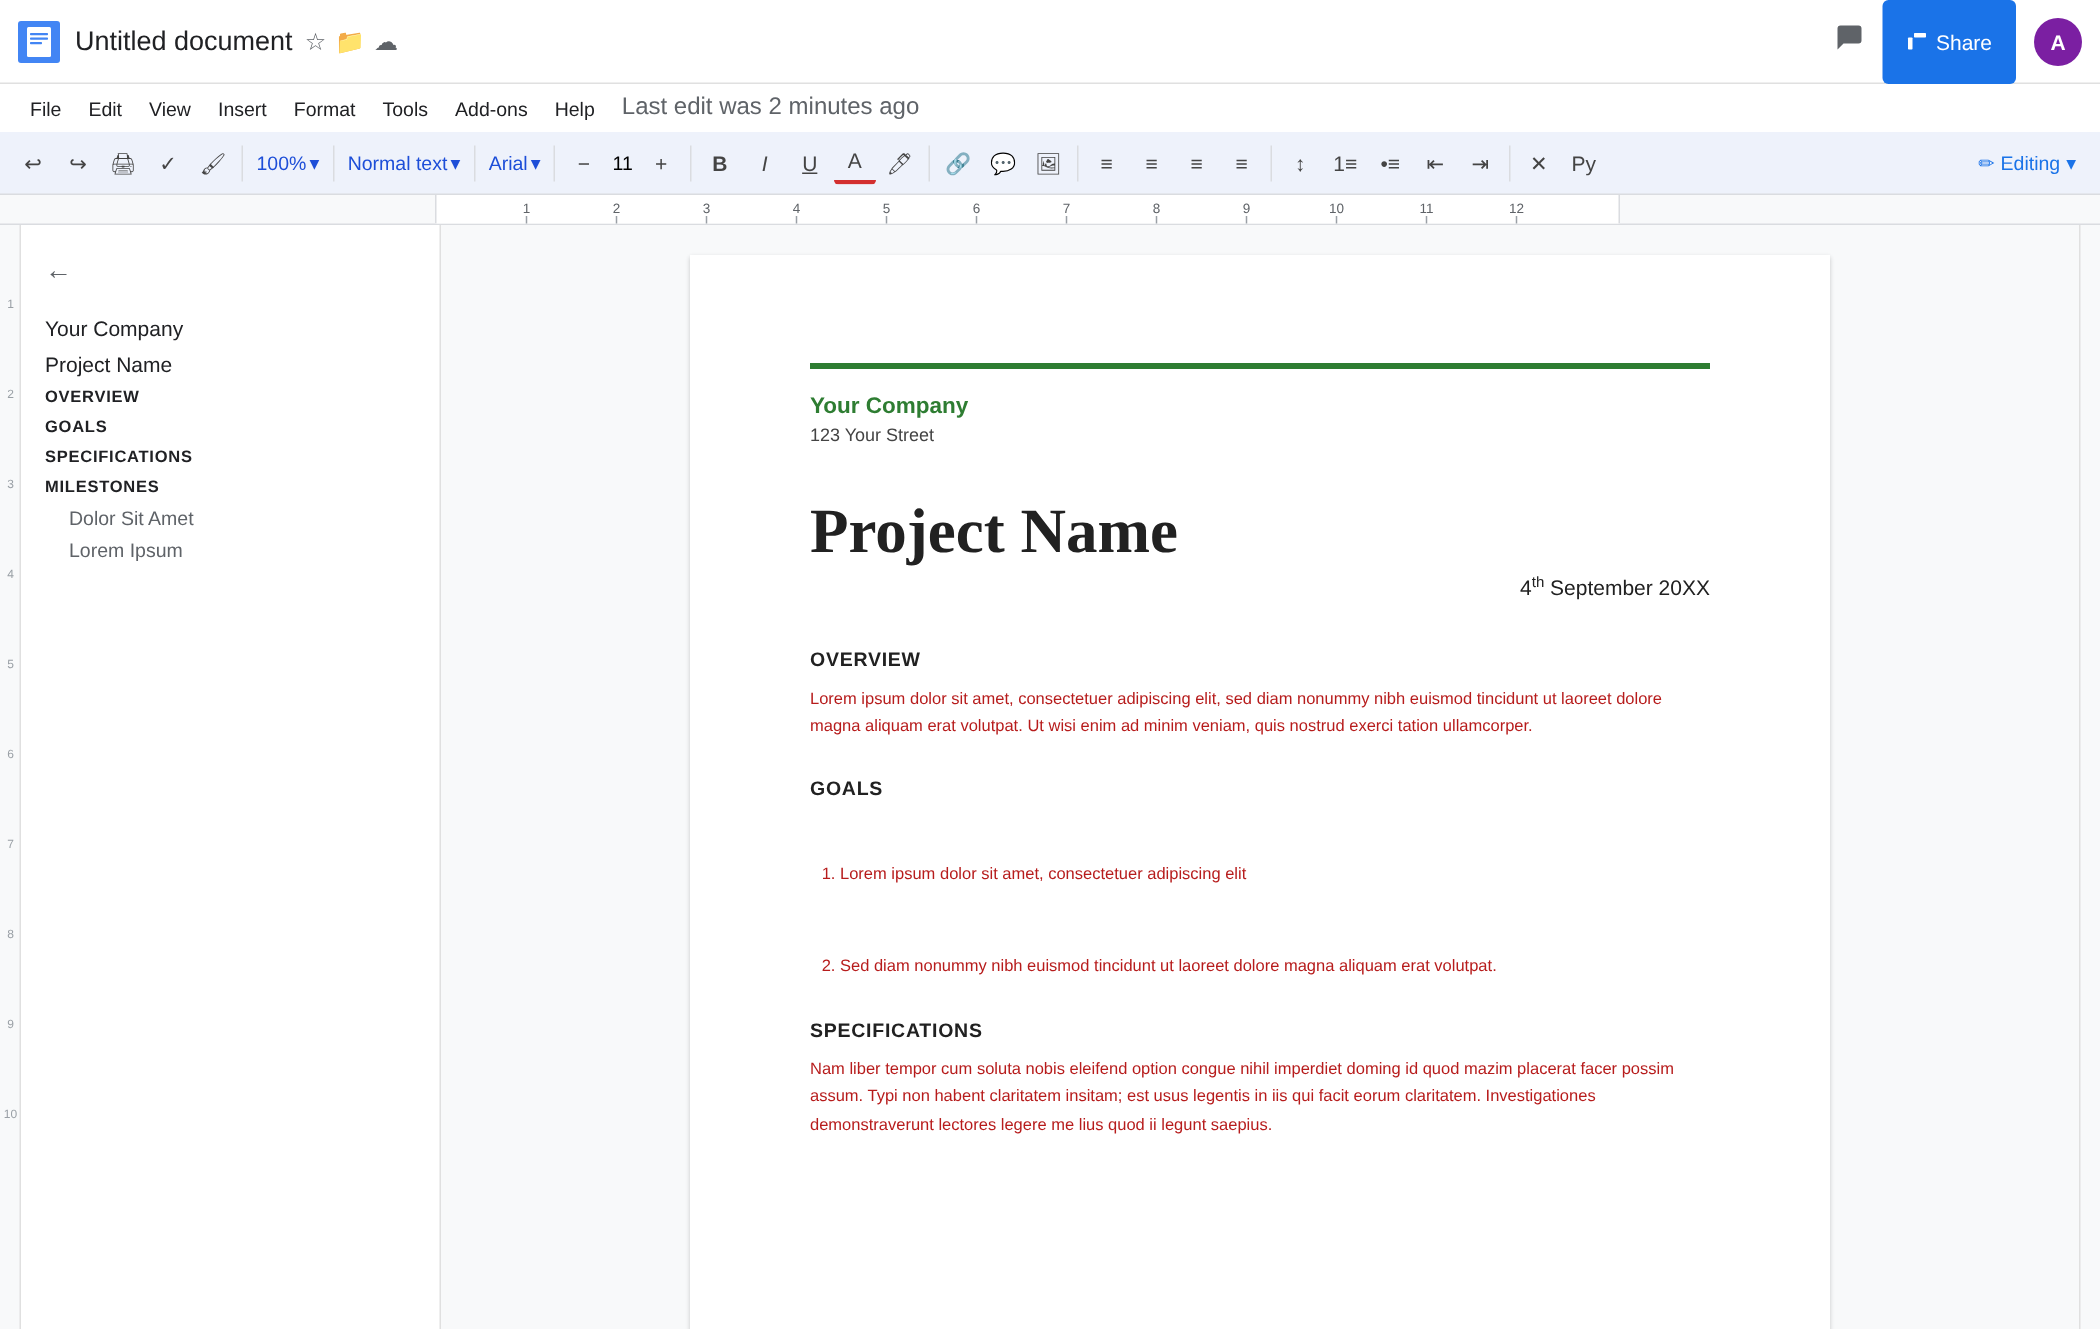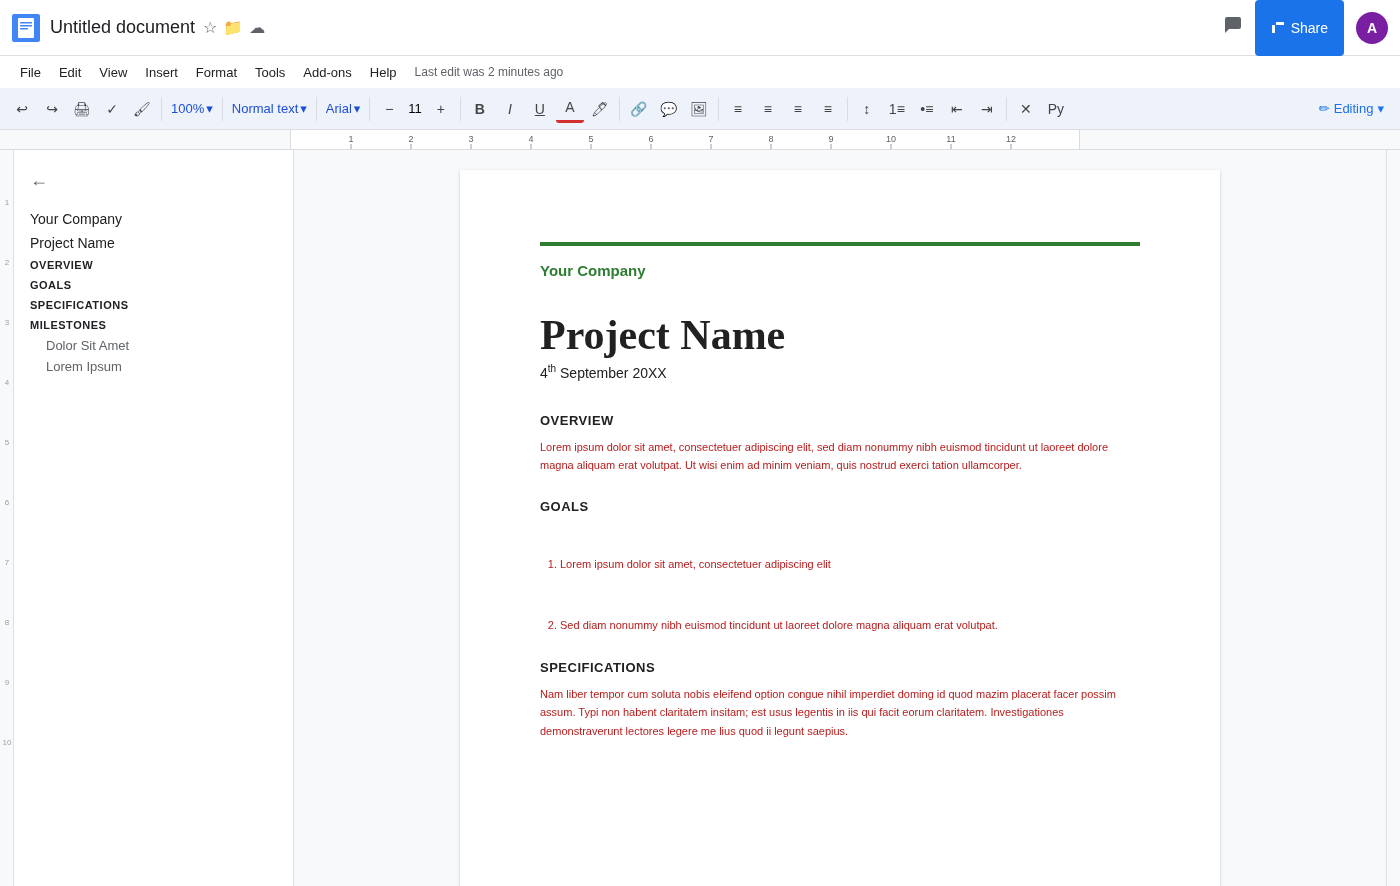--- a/index.html
+++ b/index.html
@@ -36,21 +36,21 @@
       align-items: center;
       background: white;
       padding: 0 12px;
       height: 32px;
       gap: 2px;
     }
     .menu-item {
       padding: 4px 8px; font-size: 13px; color: #202124; cursor: pointer;
       border-radius: 3px;
     }
-    #last-edit { font-size: 12px; color: #5f6368; margin-left: 8px; text-align: center; }
+    #last-edit { font-size: 16px; color: #5f6368; margin-left: 8px; text-align: center; }
 
     
     #toolbar {
       display: flex;
       align-items: center;
       background: #eef2fb;
       padding: 4px 8px;
       height: 42px;
       gap: 2px;
       border-bottom: 1px solid #dadce0;
@@ -171,21 +171,21 @@
     .doc-company-name {
       font-size: 15px; font-weight: 600; color: #2e7d32; margin-bottom: 2px;
     }
     .doc-address { font-size: 12px; color: #444; line-height: 1.5; }
 
     .doc-project-title {
       font-size: 42px; font-weight: 700; color: #212121;
       margin-top: 32px; margin-bottom: 4px;
       font-family: Georgia, serif;
     }
-    .doc-date { font-size: 14px; color: #212121; margin-bottom: 32px; }
+    .doc-date { font-size: 14px; color: #212121; margin-bottom: 32px; text-align: right; }
     .doc-date sup { font-size: 10px; }
 
     .doc-section-heading {
       font-size: 13px; font-weight: 700; color: #212121;
       letter-spacing: 0.5px; margin-bottom: 10px; margin-top: 24px;
     }
 
     .doc-body-text {
       font-size: 11px; color: #b71c1c; line-height: 1.7;
       margin-bottom: 16px;
@@ -392,20 +392,21 @@
     <div class="sidebar-subitem">Lorem Ipsum</div>
   </div>
 
   <div id="doc-area">
     <div id="doc-page">
 
       <div class="doc-green-line"></div>
 
       <div class="doc-company-name">Your Company</div>
       <div class="doc-address">
+        <div>123 Your Street</div>
       </div>
 
       <div class="doc-project-title">Project Name</div>
 
       <div class="doc-date">
         <span>4</span><sup>th</sup><span> September 20XX</span>
       </div>
 
       <div class="doc-section-heading">OVERVIEW</div>
       <div class="doc-body-text">Lorem ipsum dolor sit amet, consectetuer adipiscing elit, sed diam nonummy nibh euismod tincidunt ut laoreet dolore magna aliquam erat volutpat. Ut wisi enim ad minim veniam, quis nostrud exerci tation ullamcorper.</div>

